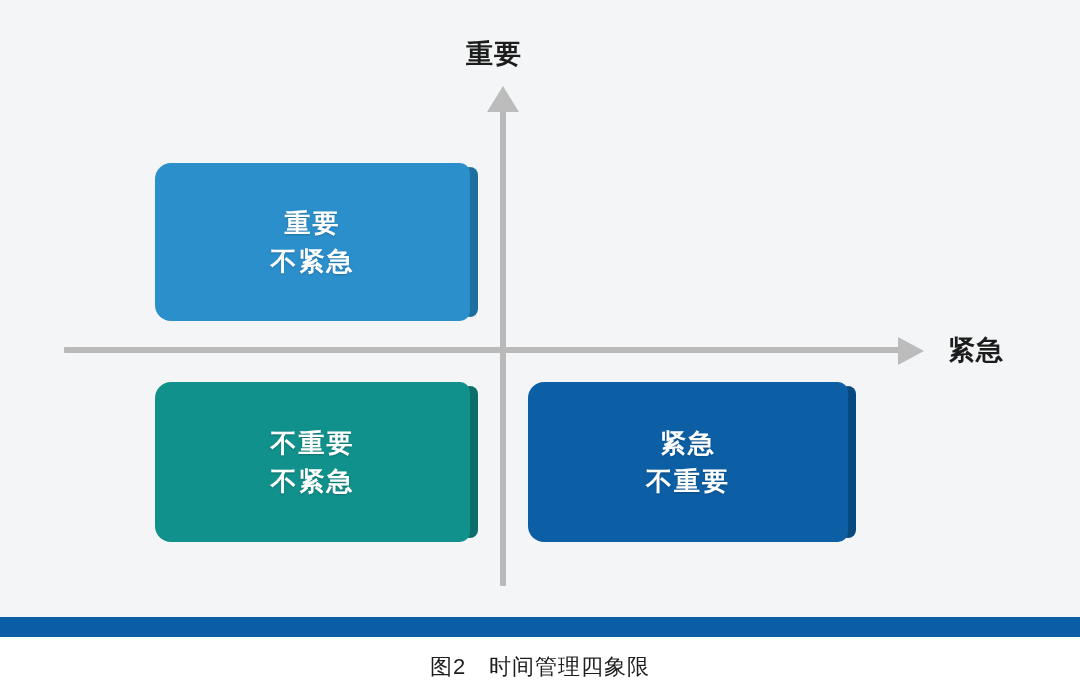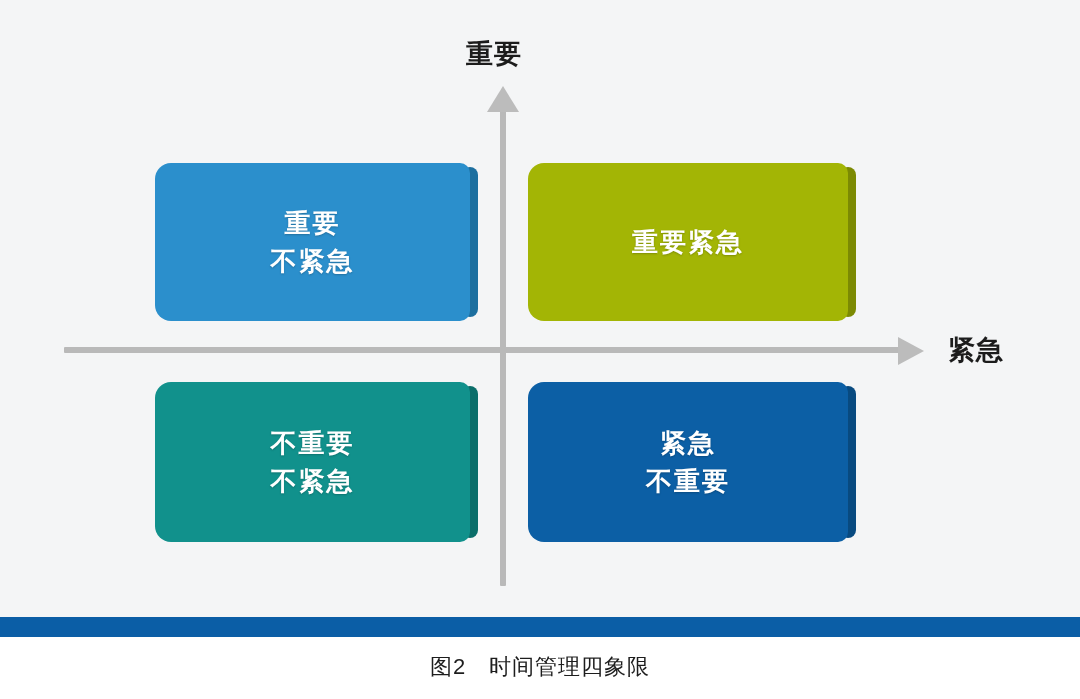--- a/index.html
+++ b/index.html
@@ -172,26 +172,20 @@
   <div class="axis-label axis-label-right">紧急</div>
 
   <div class="quad quad-tl">
     <div class="edge3d" style="background: rgb(29, 111, 159);"></div>
     <div class="face" style="background: rgb(43, 143, 204);">
       <div class="line">重要</div>
       <div class="line">不紧急</div>
     </div>
   </div>
 
-  <div class="quad quad-tr">
-    <div class="edge3d" style="background: rgb(124, 138, 3);"></div>
-    <div class="face" style="background: rgb(163, 181, 5);">
-      <div class="line">重要紧急</div>
-    </div>
-  </div>
 
   <div class="quad quad-bl">
     <div class="edge3d" style="background: rgb(11, 110, 106);"></div>
     <div class="face" style="background: rgb(17, 145, 140);">
       <div class="line">不重要</div>
       <div class="line">不紧急</div>
     </div>
   </div>
 
   <div class="quad quad-br">

